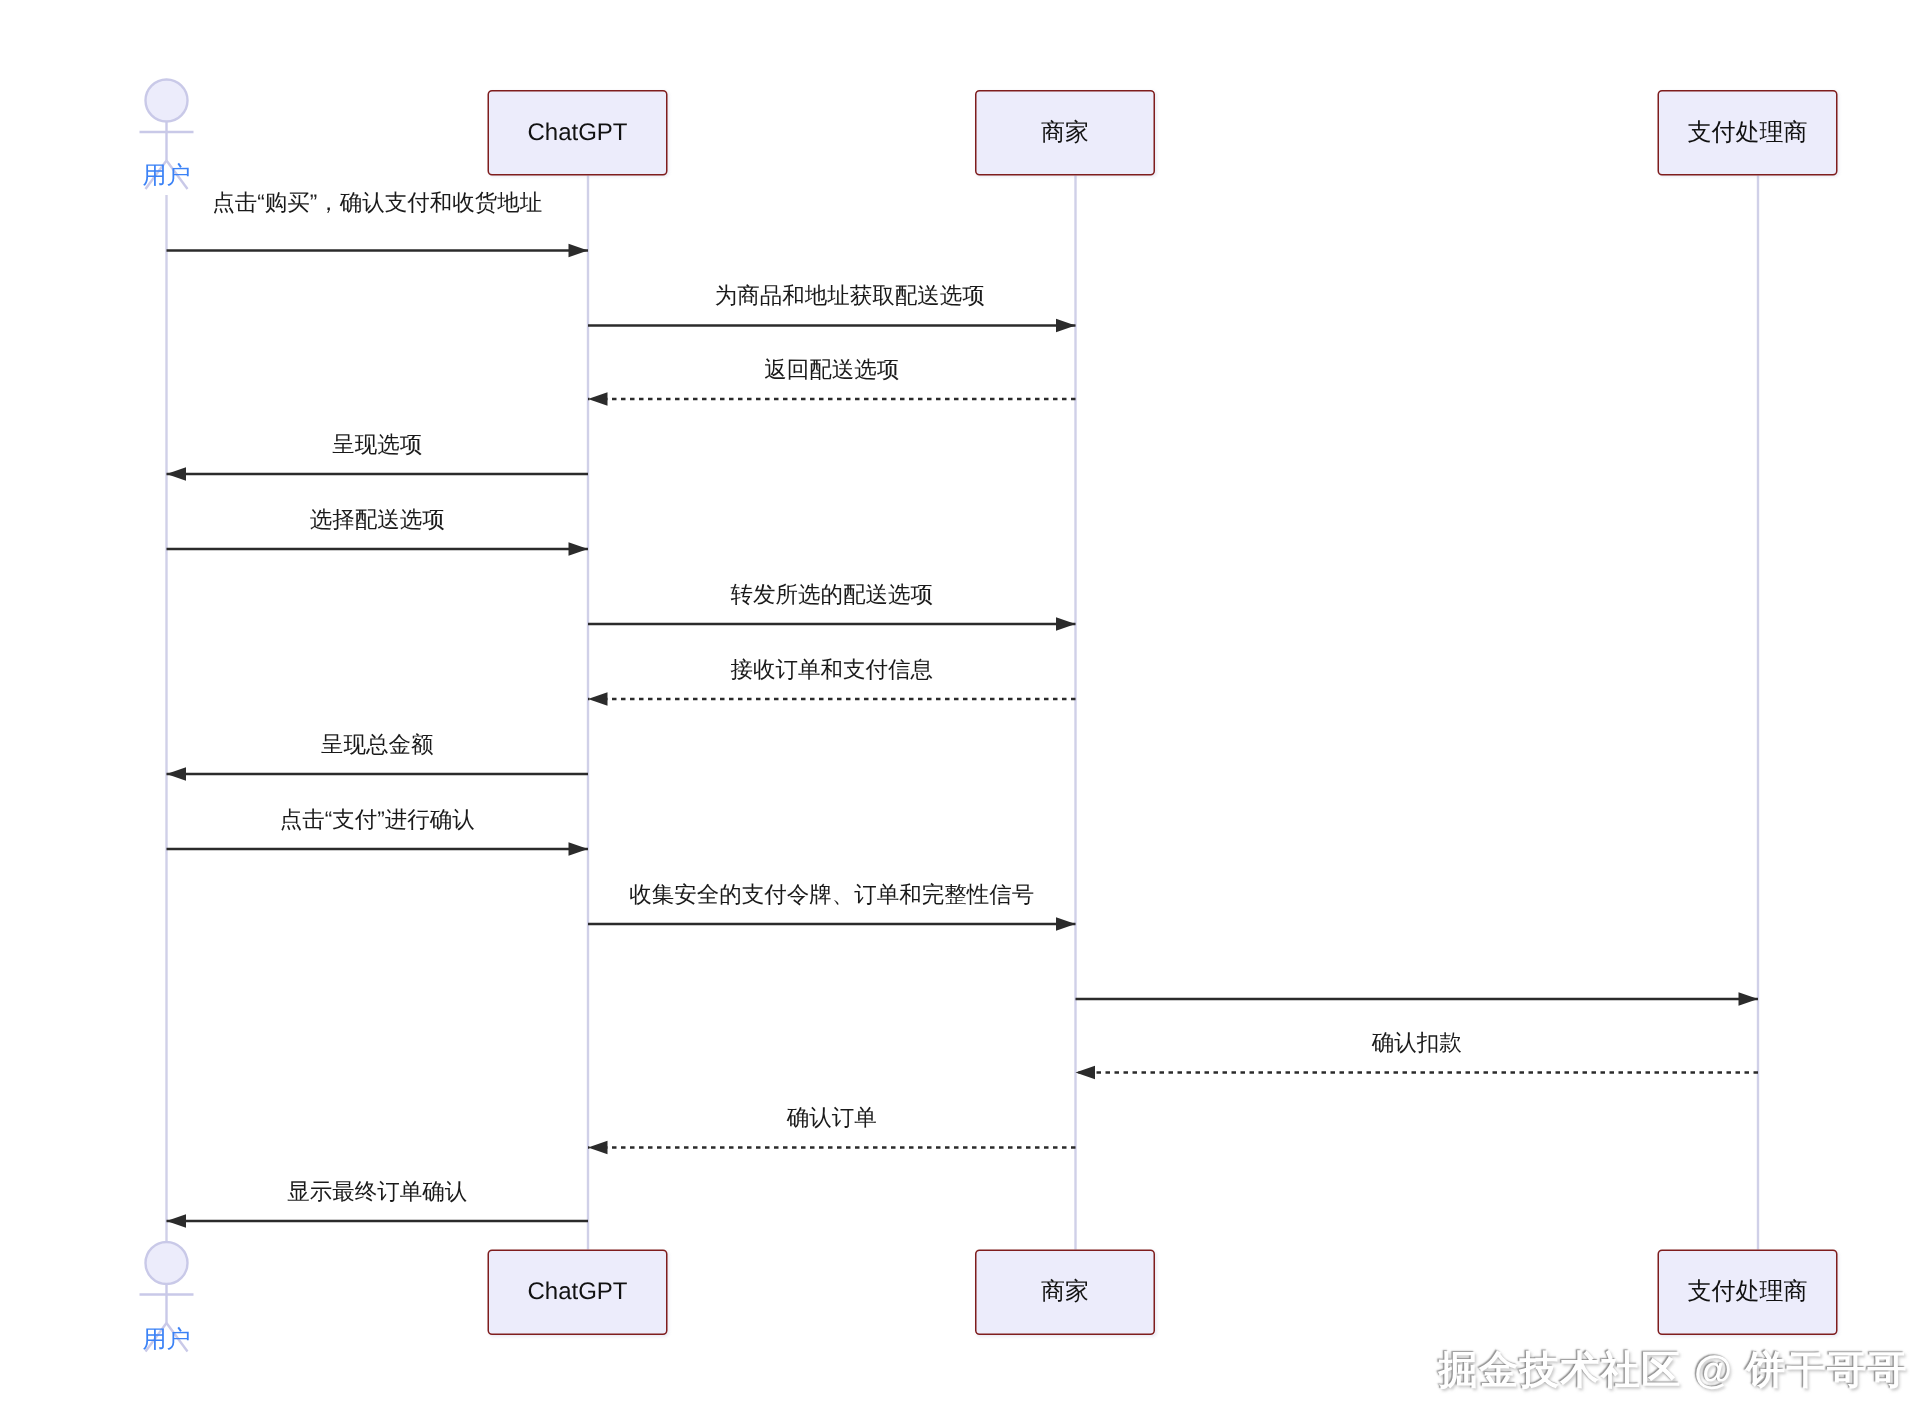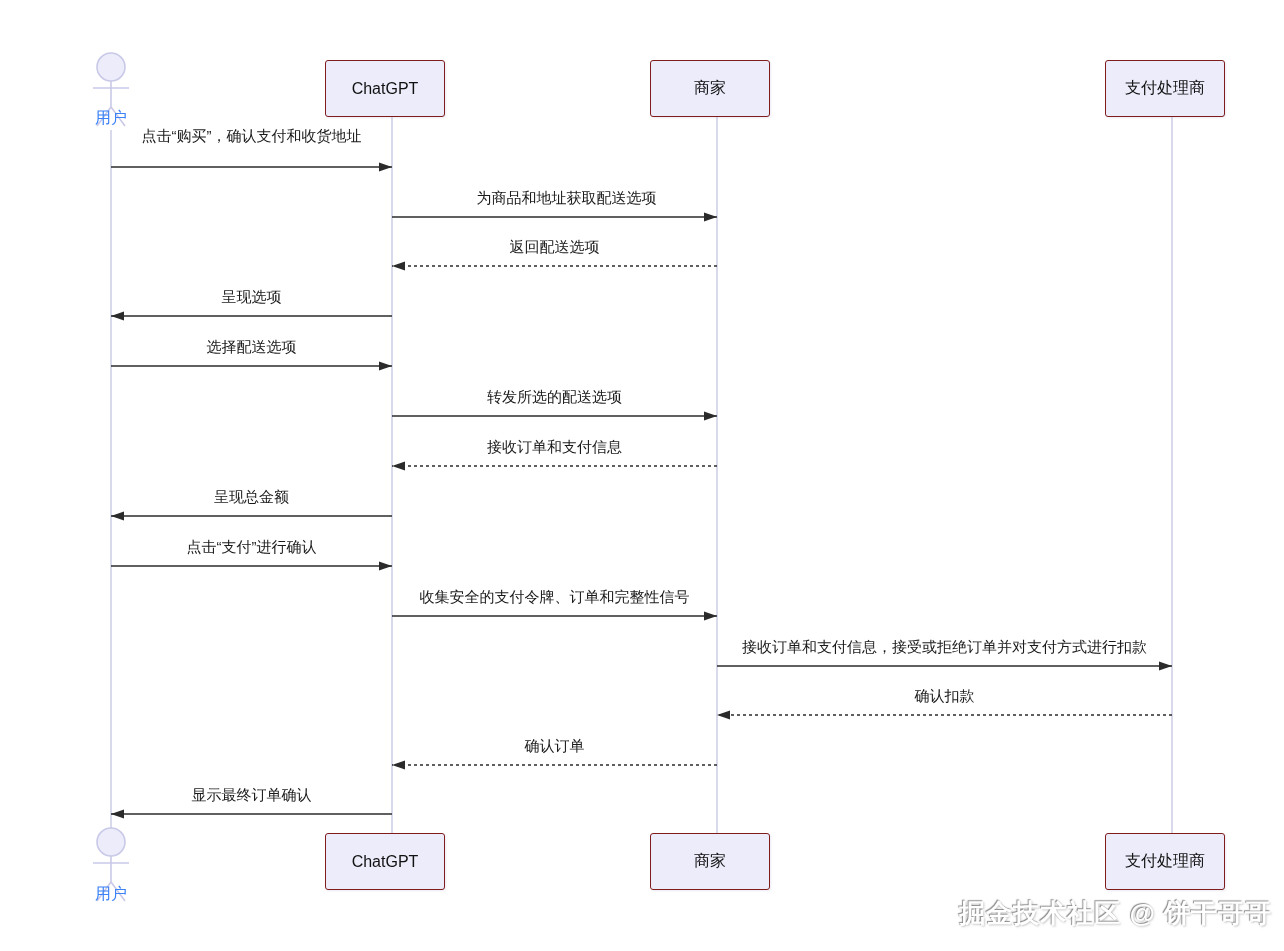--- a/index.html
+++ b/index.html
@@ -129,17 +129,16 @@
     <div class="msg-label" style="left: 251.5px; top: 126px;">点击“购买”，确认支付和收货地址</div>
     <div class="msg-label" style="left: 554.5px; top: 188px; margin-left: 12px;">为商品和地址获取配送选项</div>
     <div class="msg-label" style="left: 554.5px; top: 237px;">返回配送选项</div>
     <div class="msg-label" style="left: 251.5px; top: 287px;">呈现选项</div>
     <div class="msg-label" style="left: 251.5px; top: 337px;">选择配送选项</div>
     <div class="msg-label" style="left: 554.5px; top: 387px;">转发所选的配送选项</div>
     <div class="msg-label" style="left: 554.5px; top: 437px;">接收订单和支付信息</div>
     <div class="msg-label" style="left: 251.5px; top: 487px;">呈现总金额</div>
     <div class="msg-label" style="left: 251.5px; top: 537px;">点击“支付”进行确认</div>
     <div class="msg-label" style="left: 554.5px; top: 587px; text-align: right;">收集安全的支付令牌、订单和完整性信号</div>
-    <div class="msg-label" style="left: 944.5px; top: 637px;">接收订单和支付信息，接受或拒绝订单并对支付方式进行扣款</div>
     <div class="msg-label" style="left: 944.5px; top: 686px;">确认扣款</div>
     <div class="msg-label" style="left: 554.5px; top: 736px;">确认订单</div>
     <div class="msg-label" style="left: 251.5px; top: 785px;">显示最终订单确认</div>
   </div>
 
 </body></html>

